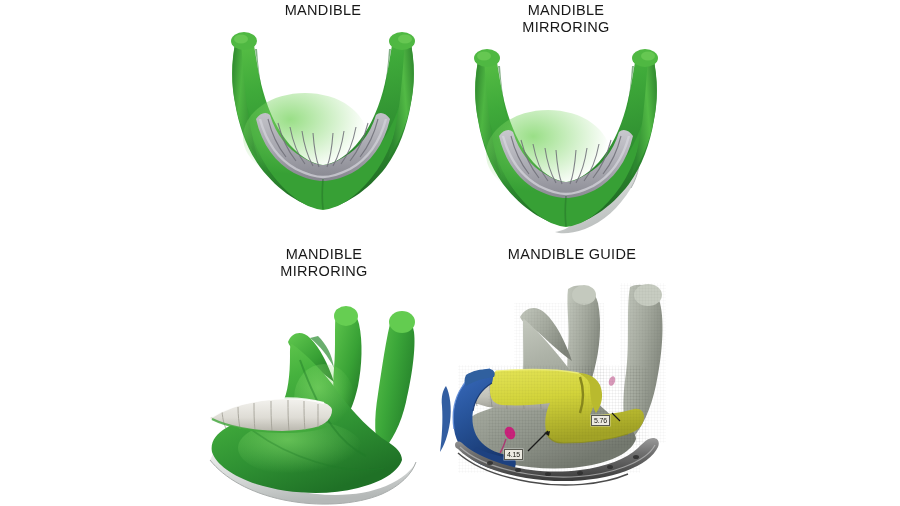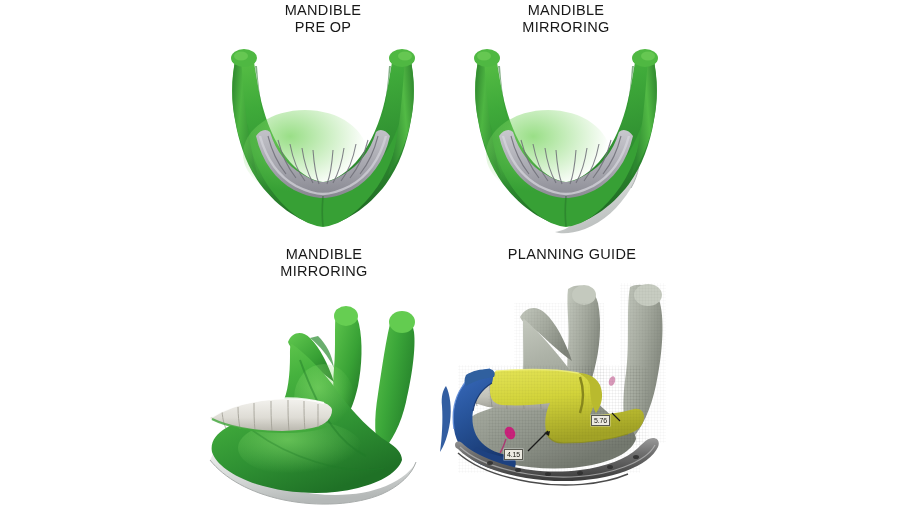--- a/index.html
+++ b/index.html
@@ -63,21 +63,20 @@
 </style>
 </head>
 <body>
 
 <div class="figure-canvas">
 
   <div class="panel" style="left:200px; top:2px; width:246px; height:235px;">
 
     <div class="panel-caption">
       <span class="caption-line">MANDIBLE</span>
-      <span class="caption-line">PRE OP</span>
     </div>
 
     <div class="viewport" style="margin-top:8px; width:246px; height:200px;">
       <svg width="246" height="200" viewBox="0 0 246 200">
         <defs>
           <linearGradient id="p1BoneMain" x1="0" y1="0" x2="0.25" y2="1">
             <stop offset="0%" stop-color="#5cc247"></stop>
             <stop offset="34%" stop-color="#3faa3a"></stop>
             <stop offset="72%" stop-color="#2f8f31"></stop>
             <stop offset="100%" stop-color="#226f26"></stop>
@@ -398,21 +397,21 @@
 
         <path d="M250,96 C254,104 256,118 254,132 C252,146 248,156 244,162
                  C246,148 247,130 246,116 C245,106 247,100 250,96 Z" fill="#28559c" opacity="0.95"></path>
       </svg>
     </div>
   </div>
 
   <div class="panel" style="left:444px; top:246px; width:256px; height:258px;">
 
     <div class="panel-caption">
-      <span class="caption-line">PLANNING GUIDE</span>
+      <span class="caption-line">MANDIBLE GUIDE</span>
     </div>
 
     <div class="viewport" style="margin-top:10px; width:256px; height:220px;">
       <svg width="256" height="220" viewBox="0 0 256 220">
         <defs>
           <linearGradient id="p4BoneBody" x1="0.1" y1="0" x2="0.6" y2="1">
             <stop offset="0%" stop-color="#cdd1c7"></stop>
             <stop offset="35%" stop-color="#adb2a7"></stop>
             <stop offset="75%" stop-color="#8f948a"></stop>
             <stop offset="100%" stop-color="#74796f"></stop>

